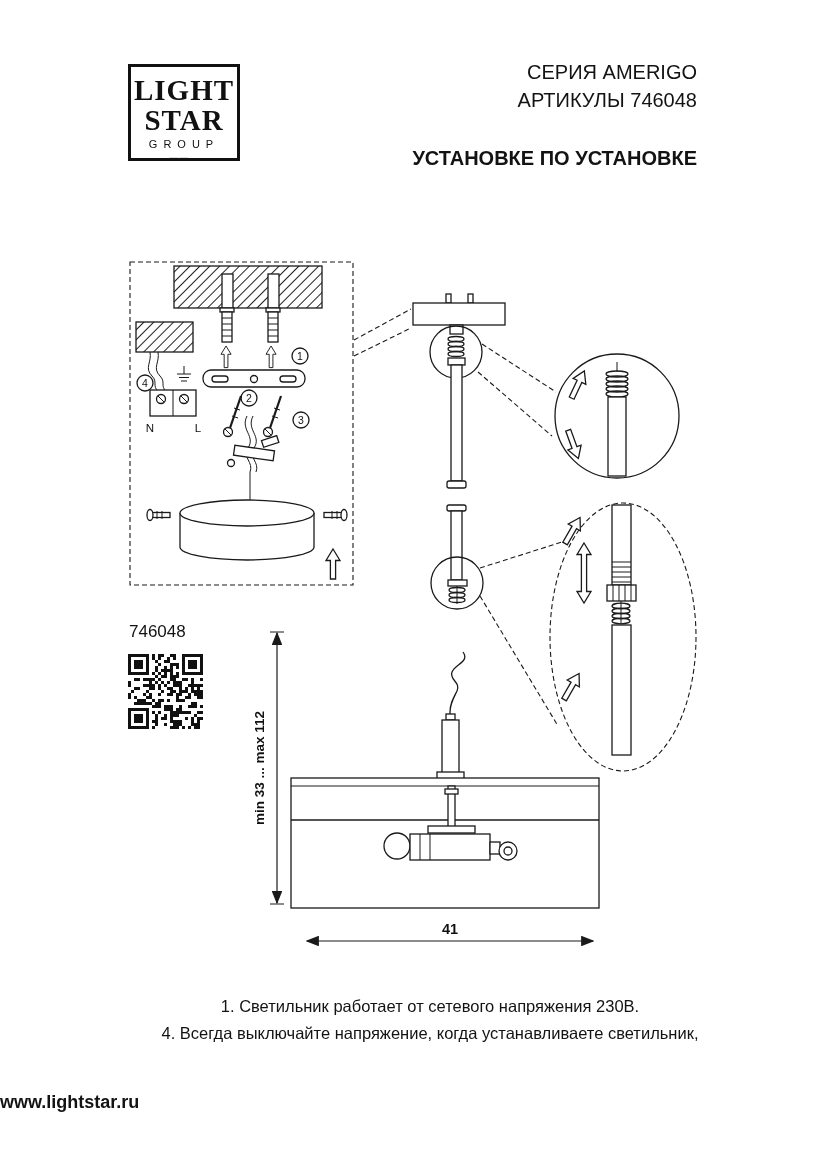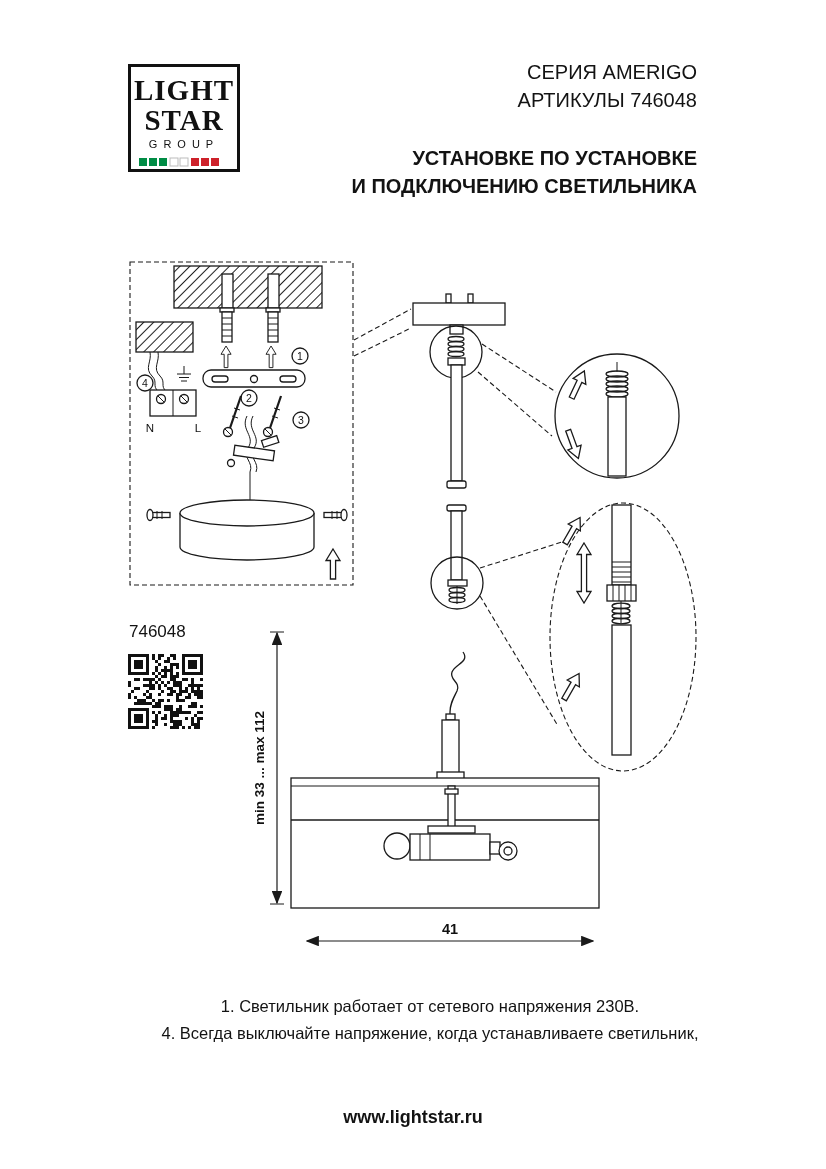--- a/index.html
+++ b/index.html
@@ -1,40 +1,40 @@
 <!DOCTYPE html>
 <html><head>
 <meta charset="utf-8">
 <style>
   html,body{margin:0;padding:0;background:#e8e8e8;}
   .page{position:relative;width:826px;height:1169px;background:#ffffff;margin:0 auto;overflow:hidden;
         font-family:"Liberation Sans",sans-serif;color:#131313;}
   
-  .logo-box{position:absolute;left:128px;top:64px;width:112px;height:108px;border:3px solid #111;
+  .logo-box{position:absolute;left:128px;top:64px;width:112px;height:97px;border:3px solid #111;
             box-sizing:border-box;display:flex;flex-direction:column;align-items:center;padding-top:8px;}
   .logo-word{font-family:"Liberation Serif",serif;font-weight:700;font-size:29px;line-height:30px;letter-spacing:1px;color:#111;}
   .logo-group{font-size:11px;letter-spacing:6px;margin-top:3px;margin-left:0;color:#111;text-align:right;}
   .logo-flag{margin-top:7px;}
   
   .header{position:absolute;right:129px;top:58px;text-align:right;}
   .h-series{font-size:20px;font-weight:400;line-height:28px;}
   .h-articles{font-size:20px;font-weight:400;line-height:28px;}
   .h-instr{font-size:20px;font-weight:700;line-height:28px;}
   .h-gap{height:30px;}
   
   .diagram{position:absolute;left:0;top:0;}
   .st{stroke:#1a1a1a;fill:none;stroke-width:1.3;}
   .fw{stroke:#1a1a1a;fill:#ffffff;stroke-width:1.3;}
   .dash{stroke:#1a1a1a;fill:none;stroke-width:1.1;stroke-dasharray:5 3;}
   .thin{stroke:#1a1a1a;fill:none;stroke-width:1;}
   .dtext{font-family:"Liberation Sans",sans-serif;fill:#111;}
   
   .article-number{position:absolute;left:129px;top:622px;font-size:17px;font-weight:400;}
   .notes{position:absolute;left:130px;top:993px;width:600px;font-size:16.5px;line-height:26.5px;text-align:center;}
-  .footer{position:absolute;left:0;top:1092px;width:100%;text-align:center;font-size:18px;font-weight:700;margin-top:15px;}
+  .footer{position:absolute;left:0;top:1092px;width:100%;text-align:left;font-size:18px;font-weight:700;}
 </style>
 </head>
 <body>
 
 <div class="page">
 
   <div class="logo-box">
     <div class="logo-word">LIGHT</div>
     <div class="logo-word">STAR</div>
     <div class="logo-group">GROUP</div>
@@ -48,21 +48,20 @@
       <rect x="62" y="1" width="8" height="8" fill="#CD212A"></rect>
       <rect x="72" y="1" width="8" height="8" fill="#CD212A"></rect>
     </svg>
   </div>
 
   <div class="header">
     <div class="h-series">СЕРИЯ AMERIGO</div>
     <div class="h-articles">АРТИКУЛЫ 746048</div>
     <div class="h-gap"></div>
     <div class="h-instr">УСТАНОВКЕ ПО УСТАНОВКЕ</div>
-    <div class="h-instr">И ПОДКЛЮЧЕНИЮ СВЕТИЛЬНИКА</div>
   </div>
 
   <svg class="diagram" width="826" height="1169" viewBox="0 0 826 1169">
     <defs>
       <pattern id="hatch" width="7" height="7" patternUnits="userSpaceOnUse" patternTransform="rotate(45)">
         <rect width="7" height="7" fill="#ffffff"></rect>
         <line x1="0" y1="0" x2="0" y2="7" stroke="#222" stroke-width="2"></line>
       </pattern>
       <marker id="ah" viewBox="0 0 10 8" markerWidth="11" markerHeight="9" refX="9" refY="4" orient="auto-start-reverse">
         <path d="M0,0 L10,4 L0,8 Z" fill="#1a1a1a"></path>

